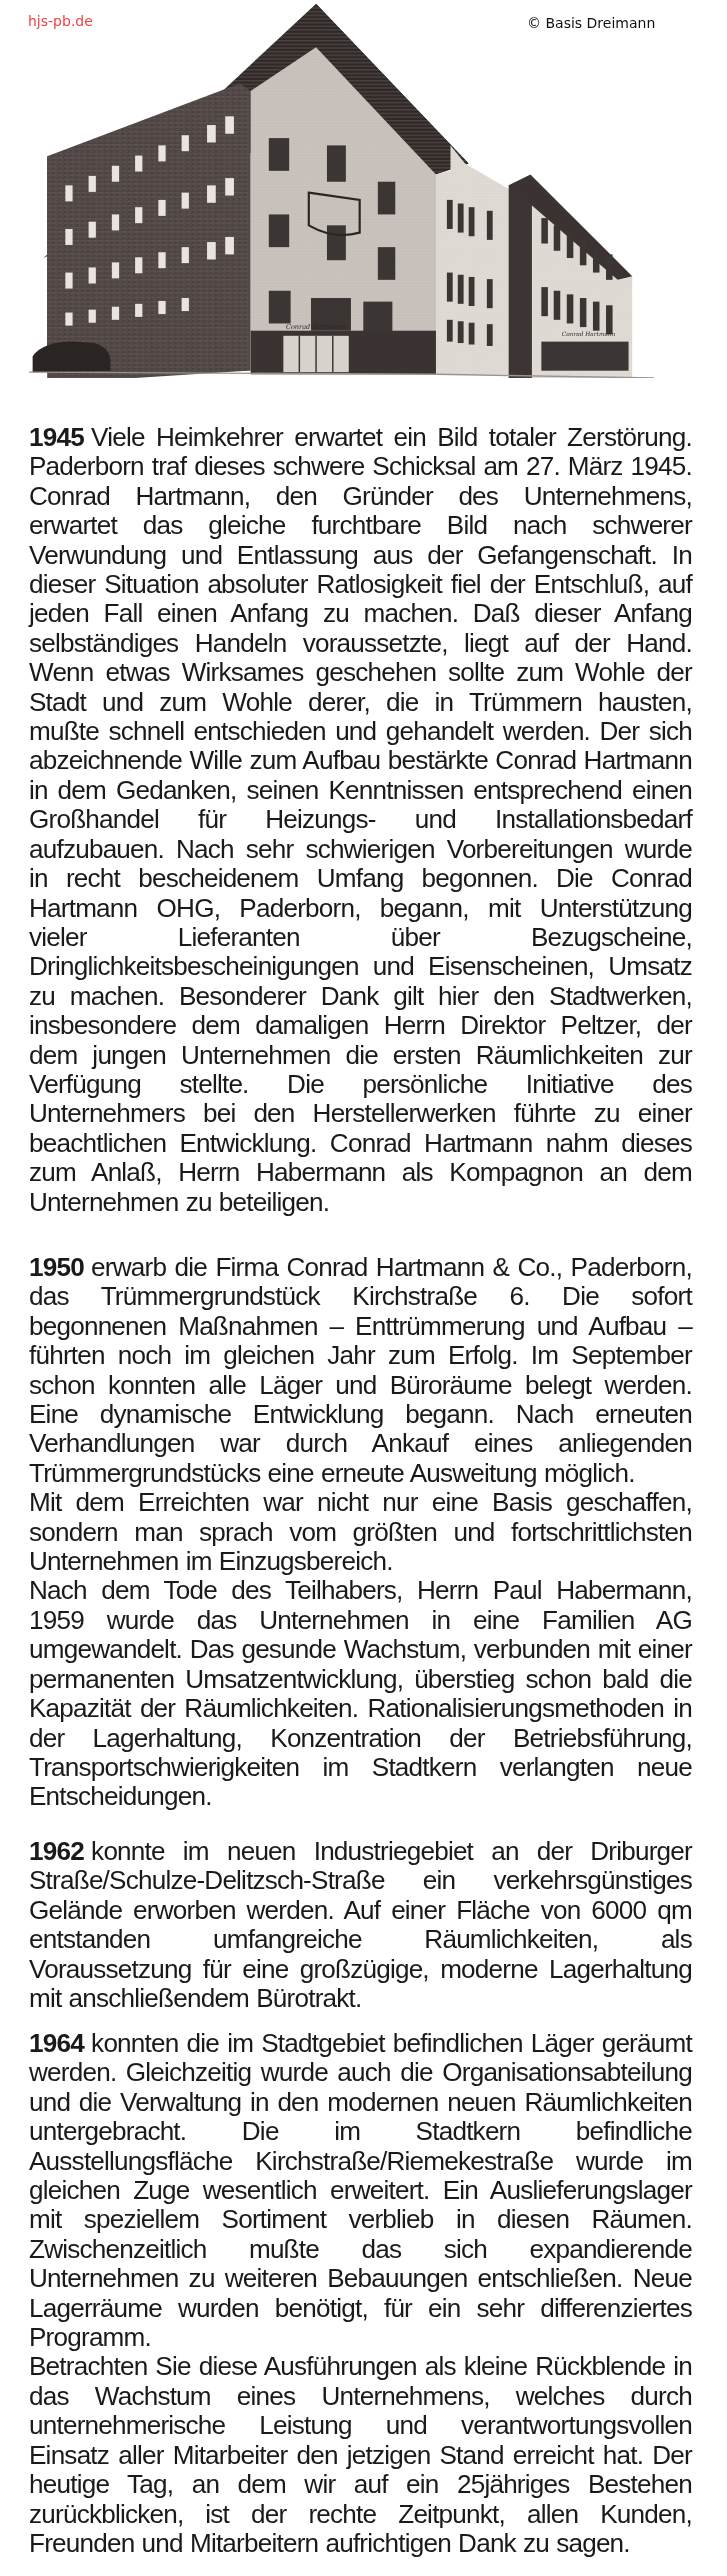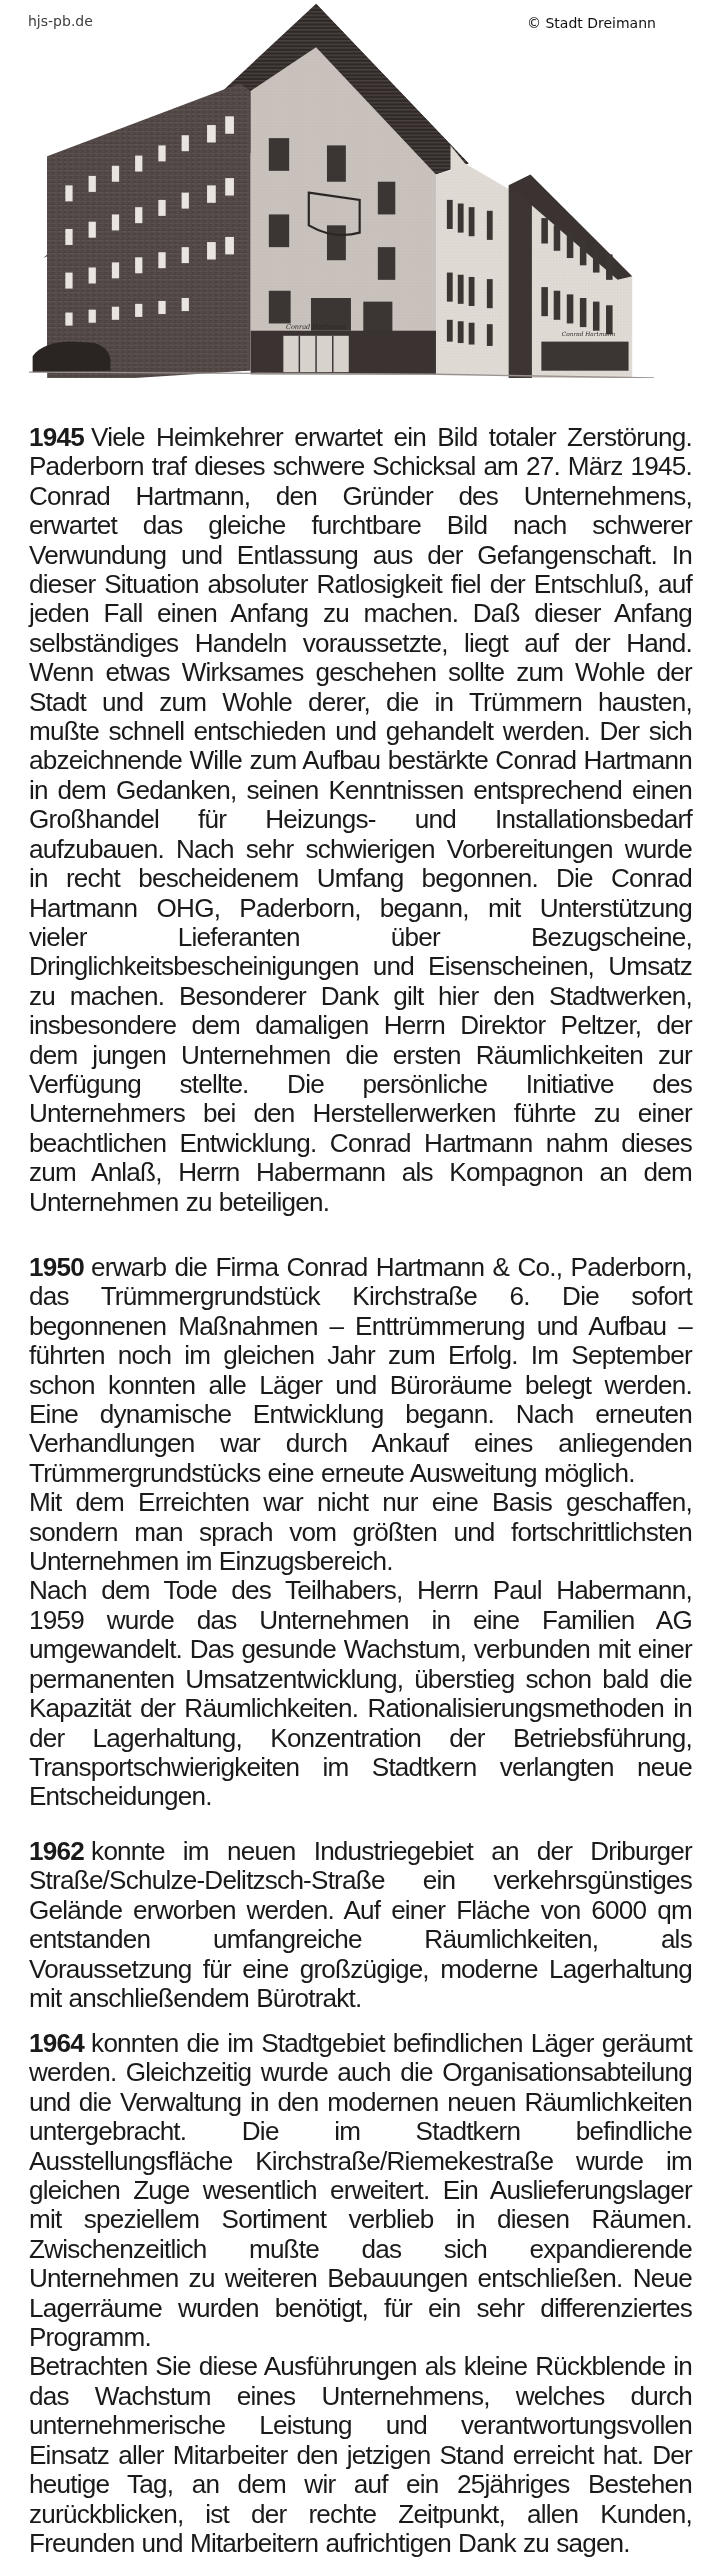--- a/index.html
+++ b/index.html
@@ -1,32 +1,32 @@
 <!DOCTYPE html>
 <html style="font-size:11.6px"><head>
 <meta charset="utf-8">
 <style>
   html, body { margin: 0; padding: 0; background: #ffffff; }
   body { width: 727px; height: 2576px; position: relative; overflow: hidden; font-family: "Liberation Sans", sans-serif; color: #1a1a1a; }
-  .watermark-left { position: absolute; left: 28px; top: 13px; font-size: 14px; color: #404040; font-family: "DejaVu Sans", sans-serif; }
+  .watermark-left { position: absolute; left: 28px; top: 13px; font-size: 14px; color: #ef4444; font-family: "DejaVu Sans", sans-serif; }
   .watermark-right { position: absolute; left: 527px; top: 14.5px; font-size: 14px; color: #111; font-family: "DejaVu Sans", sans-serif; }
   .photo { position: absolute; left: 29px; top: 0; width: 625px; height: 378px; }
   .text-block { position: absolute; left: 29px; width: 673px; font-family: "Liberation Sans", sans-serif; font-size: 26.5px; line-height: 29.4px; text-align: justify; letter-spacing: -0.8px; word-spacing: 0.7px; transform: scaleX(0.985); transform-origin: left top; }
   .text-block .year { font-weight: bold; margin-right: 7.3px; }
   .text-block p { margin: 0; }
   #sec-1945 { top: 423px; }
   #sec-1950 { top: 1253px; }
   #sec-1962 { top: 1837px; }
   #sec-1964 { top: 2029px; }
 </style>
 </head>
 <body>
 
 <div class="watermark-left">hjs-pb.de</div>
-<div class="watermark-right">© Stadt Dreimann</div>
+<div class="watermark-right">© Basis Dreimann</div>
 
 <svg class="photo" viewBox="0 0 860 520" xmlns="http://www.w3.org/2000/svg">
   <defs>
     <pattern id="brick" width="8" height="6" patternUnits="userSpaceOnUse">
       <rect width="8" height="6" fill="#4a4140"></rect>
       <rect x="0" y="0" width="7" height="2" fill="#5e5452"></rect>
       <rect x="3" y="3" width="7" height="2" fill="#574d4b"></rect>
     </pattern>
     <pattern id="tiles" width="6" height="5" patternUnits="userSpaceOnUse">
       <rect width="6" height="5" fill="#2e2826"></rect>

